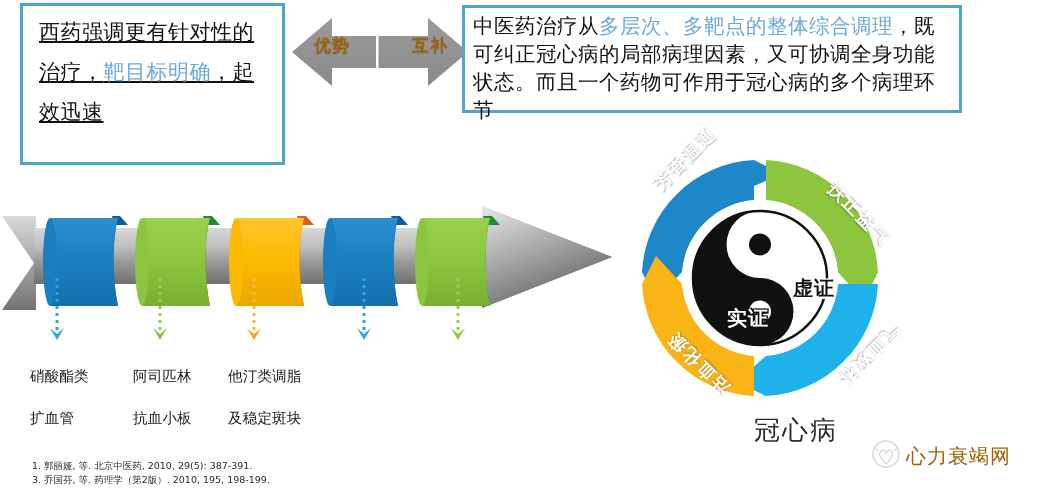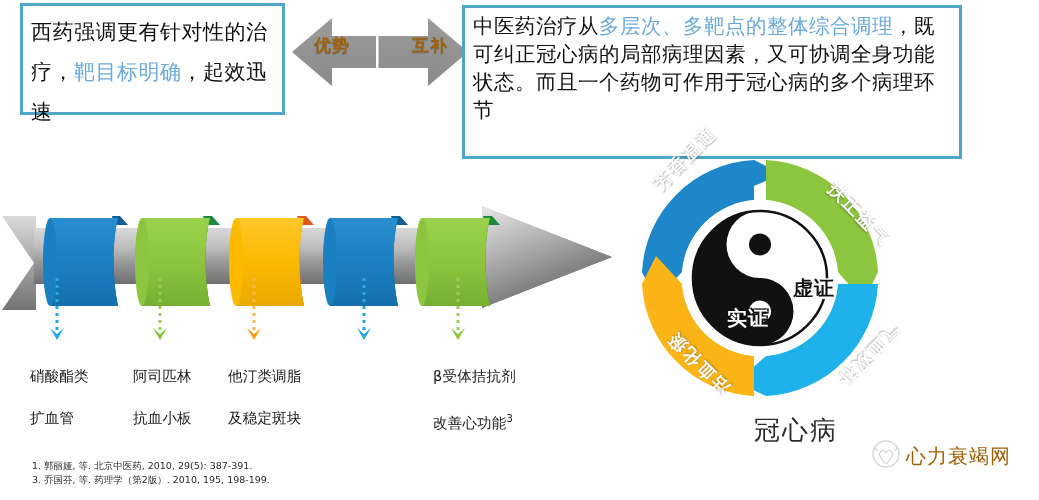--- a/index.html
+++ b/index.html
@@ -13,22 +13,22 @@
   .stage{position:absolute;left:0;top:0;width:1039px;height:500px;}
 
   
   .tbox{
     position:absolute;
     border:3px solid #4ea6c8;
     background:#ffffff;
     box-sizing:border-box;
     color:#111;
   }
-  #box-left{left:20px;top:3px;width:265px;height:112px;padding:6px 8px 0 8px;}
-  #box-right{left:462px;top:5px;width:500px;height:154px;padding:4px 8px 0 8px;}
+  #box-left{left:20px;top:3px;width:265px;height:162px;padding:6px 8px 0 16px;text-decoration:underline;}
+  #box-right{left:462px;top:5px;width:500px;height:108px;padding:4px 8px 0 8px;}
   .ptxt{
     margin:0;
     font-size:21px;
     line-height:40px;
     letter-spacing:0.5px;
     white-space:pre-wrap;
   }
   #box-right .ptxt{font-size:20.5px;line-height:28px;}
   .hl{color:#6aa9da;}
 
@@ -221,24 +221,20 @@
     <div>阿司匹林</div>
     <div>抗血小板</div>
   </div>
   <div class="step-label" id="step-0">
     <div>硝酸酯类</div>
     <div>扩血管</div>
   </div>
   <div class="step-label" id="step-2">
     <div>他汀类调脂</div>
     <div>及稳定斑块</div>
-  </div>
-  <div class="step-label" id="step-4">
-    <div>β受体拮抗剂</div>
-    <div><span>改善心功能</span><span class="sup">3</span></div>
   </div>
 
   <svg id="circle-wrap" viewBox="0 0 290 265">
     <defs>
       <radialGradient id="ringShadow" cx="0.5" cy="0.5" r="0.5">
         <stop offset="0.62" stop-color="#000" stop-opacity="0.0"></stop>
         <stop offset="0.70" stop-color="#000" stop-opacity="0.10"></stop>
         <stop offset="0.78" stop-color="#000" stop-opacity="0.0"></stop>
       </radialGradient>
       <clipPath id="qTL">

